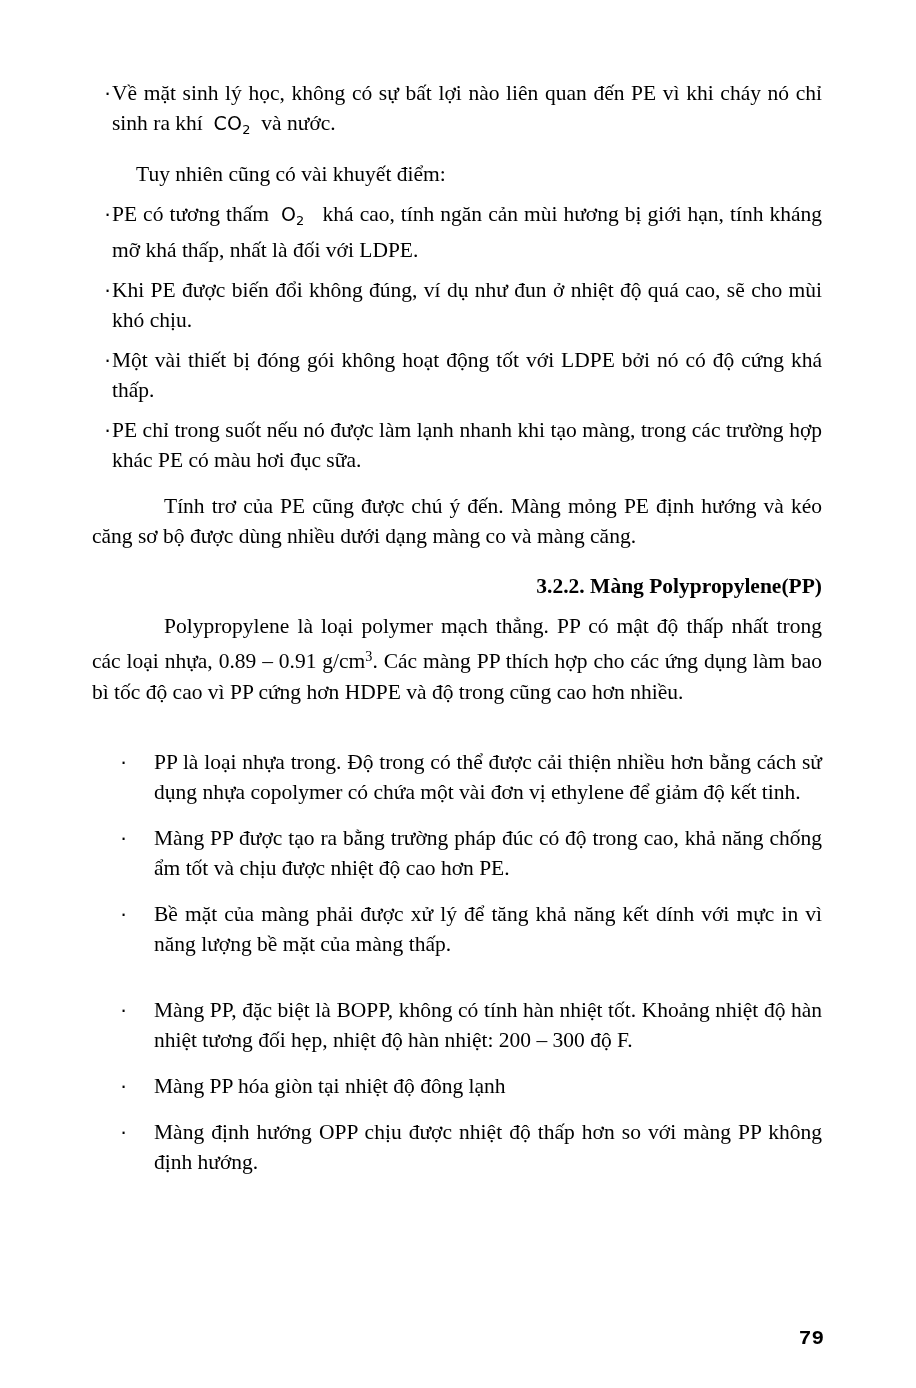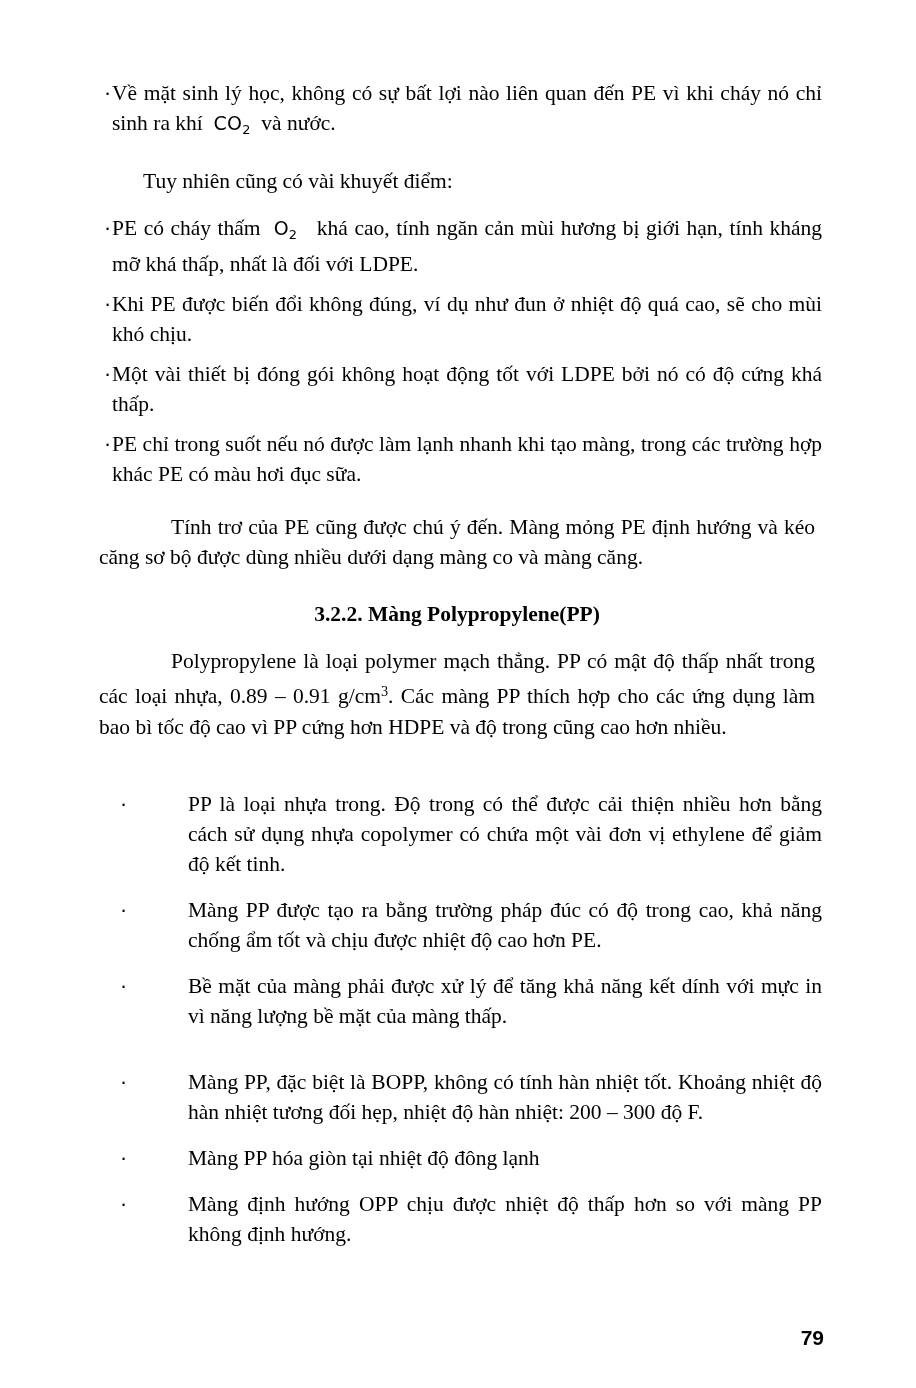--- a/index.html
+++ b/index.html
@@ -25,21 +25,21 @@
     top: 78px;
     width: 730px;
   }
 
   
   .para {
     font-size: 21.5px;
     line-height: 30px;
     text-align: justify;
     text-justify: inter-word;
-    margin: 7px;
+    margin: 0;
     hyphens: none;
   }
   .para.last-line-natural { text-align-last: left; }
 
   .indent-sm { text-indent: 44px; }
   .indent-lg { text-indent: 72px; }
 
   
   .bullet-row {
     position: relative;
@@ -64,30 +64,30 @@
   .bullet-row > .bullet-text {
     display: block;
   }
 
   
   .lvl-a { padding-left: 0; }
   .lvl-a .bullet-text { margin-left: 20px; }
   .lvl-a .bullet-mark { left: 12px; }
 
   .lvl-b { padding-left: 0; }
-  .lvl-b .bullet-text { margin-left: 96px; }
+  .lvl-b .bullet-text { margin-left: 62px; }
   .lvl-b .bullet-mark { left: 28px; }
 
   
   .heading-num {
     font-size: 21.5px;
     line-height: 30px;
     font-weight: bold;
     margin: 0;
-    text-align: center;
+    text-align: right;
   }
   .heading-sub {
     font-size: 21.5px;
     line-height: 30px;
     font-weight: bold;
     margin: 0;
     text-align: left;
     padding-left: 58px;
   }
 
@@ -112,21 +112,21 @@
     font-size: 0.66em;
     vertical-align: 0.52em;
   }
 
   .page-number {
     position: absolute;
     right: 92px;
     bottom: 38px;
     font-size: 21px;
     font-weight: bold;
-    font-family: Liberation Sans, sans-serif;
+    font-family: Liberation Mono, monospace;
   }
 
   .nowrap { white-space: nowrap; }
 </style>
 </head>
 <body>
 
 <div class="page">
 
   <div class="content">
@@ -137,21 +137,21 @@
     </div>
 
     <div class="gap-14"></div>
 
     <p class="para indent-sm last-line-natural">Tuy nhiên cũng có vài khuyết điểm:</p>
 
     <div class="gap-10"></div>
 
     <div class="bullet-row lvl-a">
       <span class="bullet-mark">·</span>
-      <span class="bullet-text"><span>PE có cháy thấm</span>&nbsp;&nbsp;<span class="chem"><span>O</span><sub>2</sub></span>&nbsp;&nbsp; <span>khá cao, tính ngăn cản mùi hương bị giới hạn, tính kháng mỡ khá thấp, nhất là đối với LDPE.</span></span>
+      <span class="bullet-text"><span>PE có tương thấm</span>&nbsp;&nbsp;<span class="chem"><span>O</span><sub>2</sub></span>&nbsp;&nbsp; <span>khá cao, tính ngăn cản mùi hương bị giới hạn, tính kháng mỡ khá thấp, nhất là đối với LDPE.</span></span>
     </div>
 
     <div class="gap-10"></div>
 
     <div class="bullet-row lvl-a">
       <span class="bullet-mark">·</span>
       <span class="bullet-text">Khi PE được biến đổi không đúng, ví dụ như đun ở nhiệt độ quá cao, sẽ cho mùi khó chịu.</span>
     </div>
 
     <div class="gap-10"></div>

